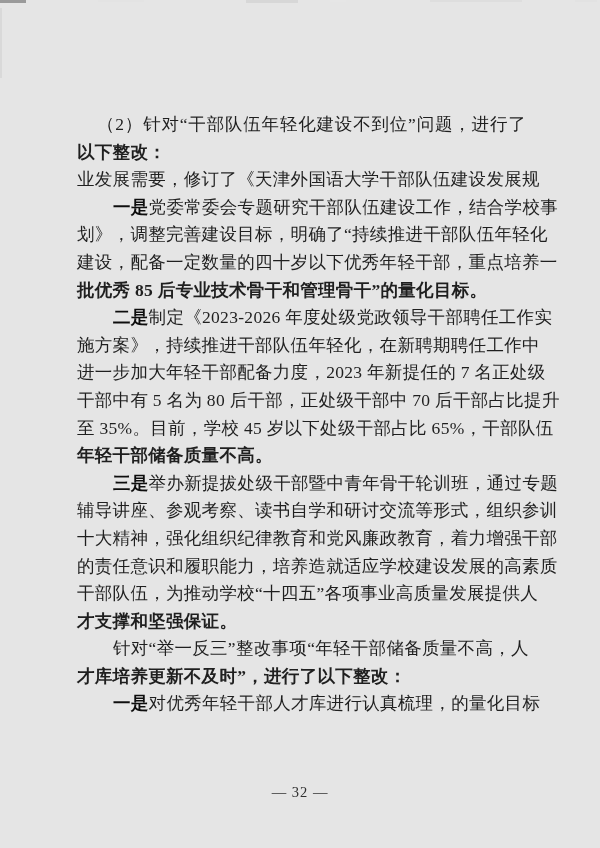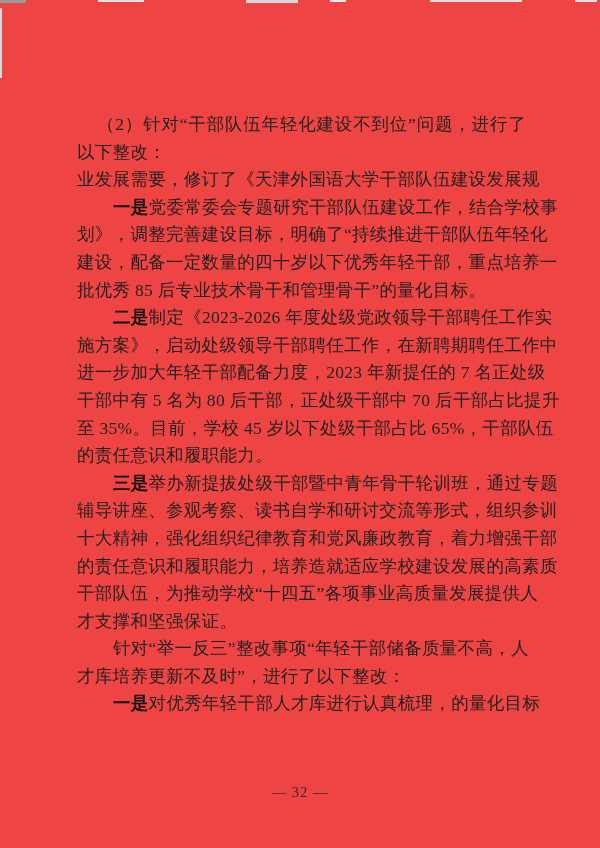--- a/index.html
+++ b/index.html
@@ -4,21 +4,21 @@
 <style>
   html, body {
     margin: 0;
     padding: 0;
     background: #ffffff;
   }
   .page {
     position: relative;
     width: 600px;
     height: 848px;
-    background: #ef4444;
+    background: #e5e5e5;
     overflow: hidden;
     font-family: "Liberation Serif", "DejaVu Serif", serif;
     color: #1f1f1f;
   }
   
   .artifact {
     position: absolute;
     background: #c9c9c9;
   }
   .a1 { left: 0;   top: 0; width: 26px;  height: 3px; background: #9a9a9a; }
@@ -41,20 +41,21 @@
   .line {
     text-align: justify;
     text-align-last: justify;
     white-space: nowrap;
     height: 27.6px;
     overflow: visible;
   }
   .line.end {
     text-align: left;
     text-align-last: left;
+    font-weight: bold;
   }
   .line.ind  { padding-left: 36px; width: 413px; }
   .line.ind1 { padding-left: 20px; width: 429px; }
   .b {
     font-weight: bold;
     color: #0d0d0d;
   }
   .page-number {
     position: absolute;
     left: 0;
@@ -89,25 +90,25 @@
     <div>
       <div class="line"><span>业发展需要，修订了《天津外国语大学干部队伍建设发展规</span></div>
       <div class="line ind"><span class="b">一是</span><span>党委常委会专题研究干部队伍建设工作，结合学校事</span></div>
       <div class="line"><span>划》，调整完善建设目标，明确了“持续推进干部队伍年轻化</span></div>
       <div class="line"><span>建设，配备一定数量的四十岁以下优秀年轻干部，重点培养一</span></div>
       <div class="line end"><span>批优秀 85 后专业技术骨干和管理骨干”的量化目标。</span></div>
     </div>
 
     <div>
       <div class="line ind"><span class="b">二是</span><span>制定《2023-2026 年度处级党政领导干部聘任工作实</span></div>
-      <div class="line"><span>施方案》，启动处级领导干部聘任工作，在新聘期聘任工作中</span></div>
+      <div class="line"><span>施方案》，持续推进干部队伍年轻化，在新聘期聘任工作中</span></div>
       <div class="line"><span>进一步加大年轻干部配备力度，2023 年新提任的 7 名正处级</span></div>
       <div class="line"><span>干部中有 5 名为 80 后干部，正处级干部中 70 后干部占比提升</span></div>
       <div class="line"><span>至 35%。目前，学校 45 岁以下处级干部占比 65%，干部队伍</span></div>
-      <div class="line end"><span>的责任意识和履职能力。</span></div>
+      <div class="line end"><span>年轻干部储备质量不高。</span></div>
     </div>
 
     <div>
       <div class="line ind"><span class="b">三是</span><span>举办新提拔处级干部暨中青年骨干轮训班，通过专题</span></div>
       <div class="line"><span>辅导讲座、参观考察、读书自学和研讨交流等形式，组织参训</span></div>
       <div class="line"><span>十大精神，强化组织纪律教育和党风廉政教育，着力增强干部</span></div>
       <div class="line"><span>的责任意识和履职能力，培养造就适应学校建设发展的高素质</span></div>
       <div class="line"><span>干部队伍，为推动学校“十四五”各项事业高质量发展提供人</span></div>
       <div class="line end"><span>才支撑和坚强保证。</span></div>
     </div>

